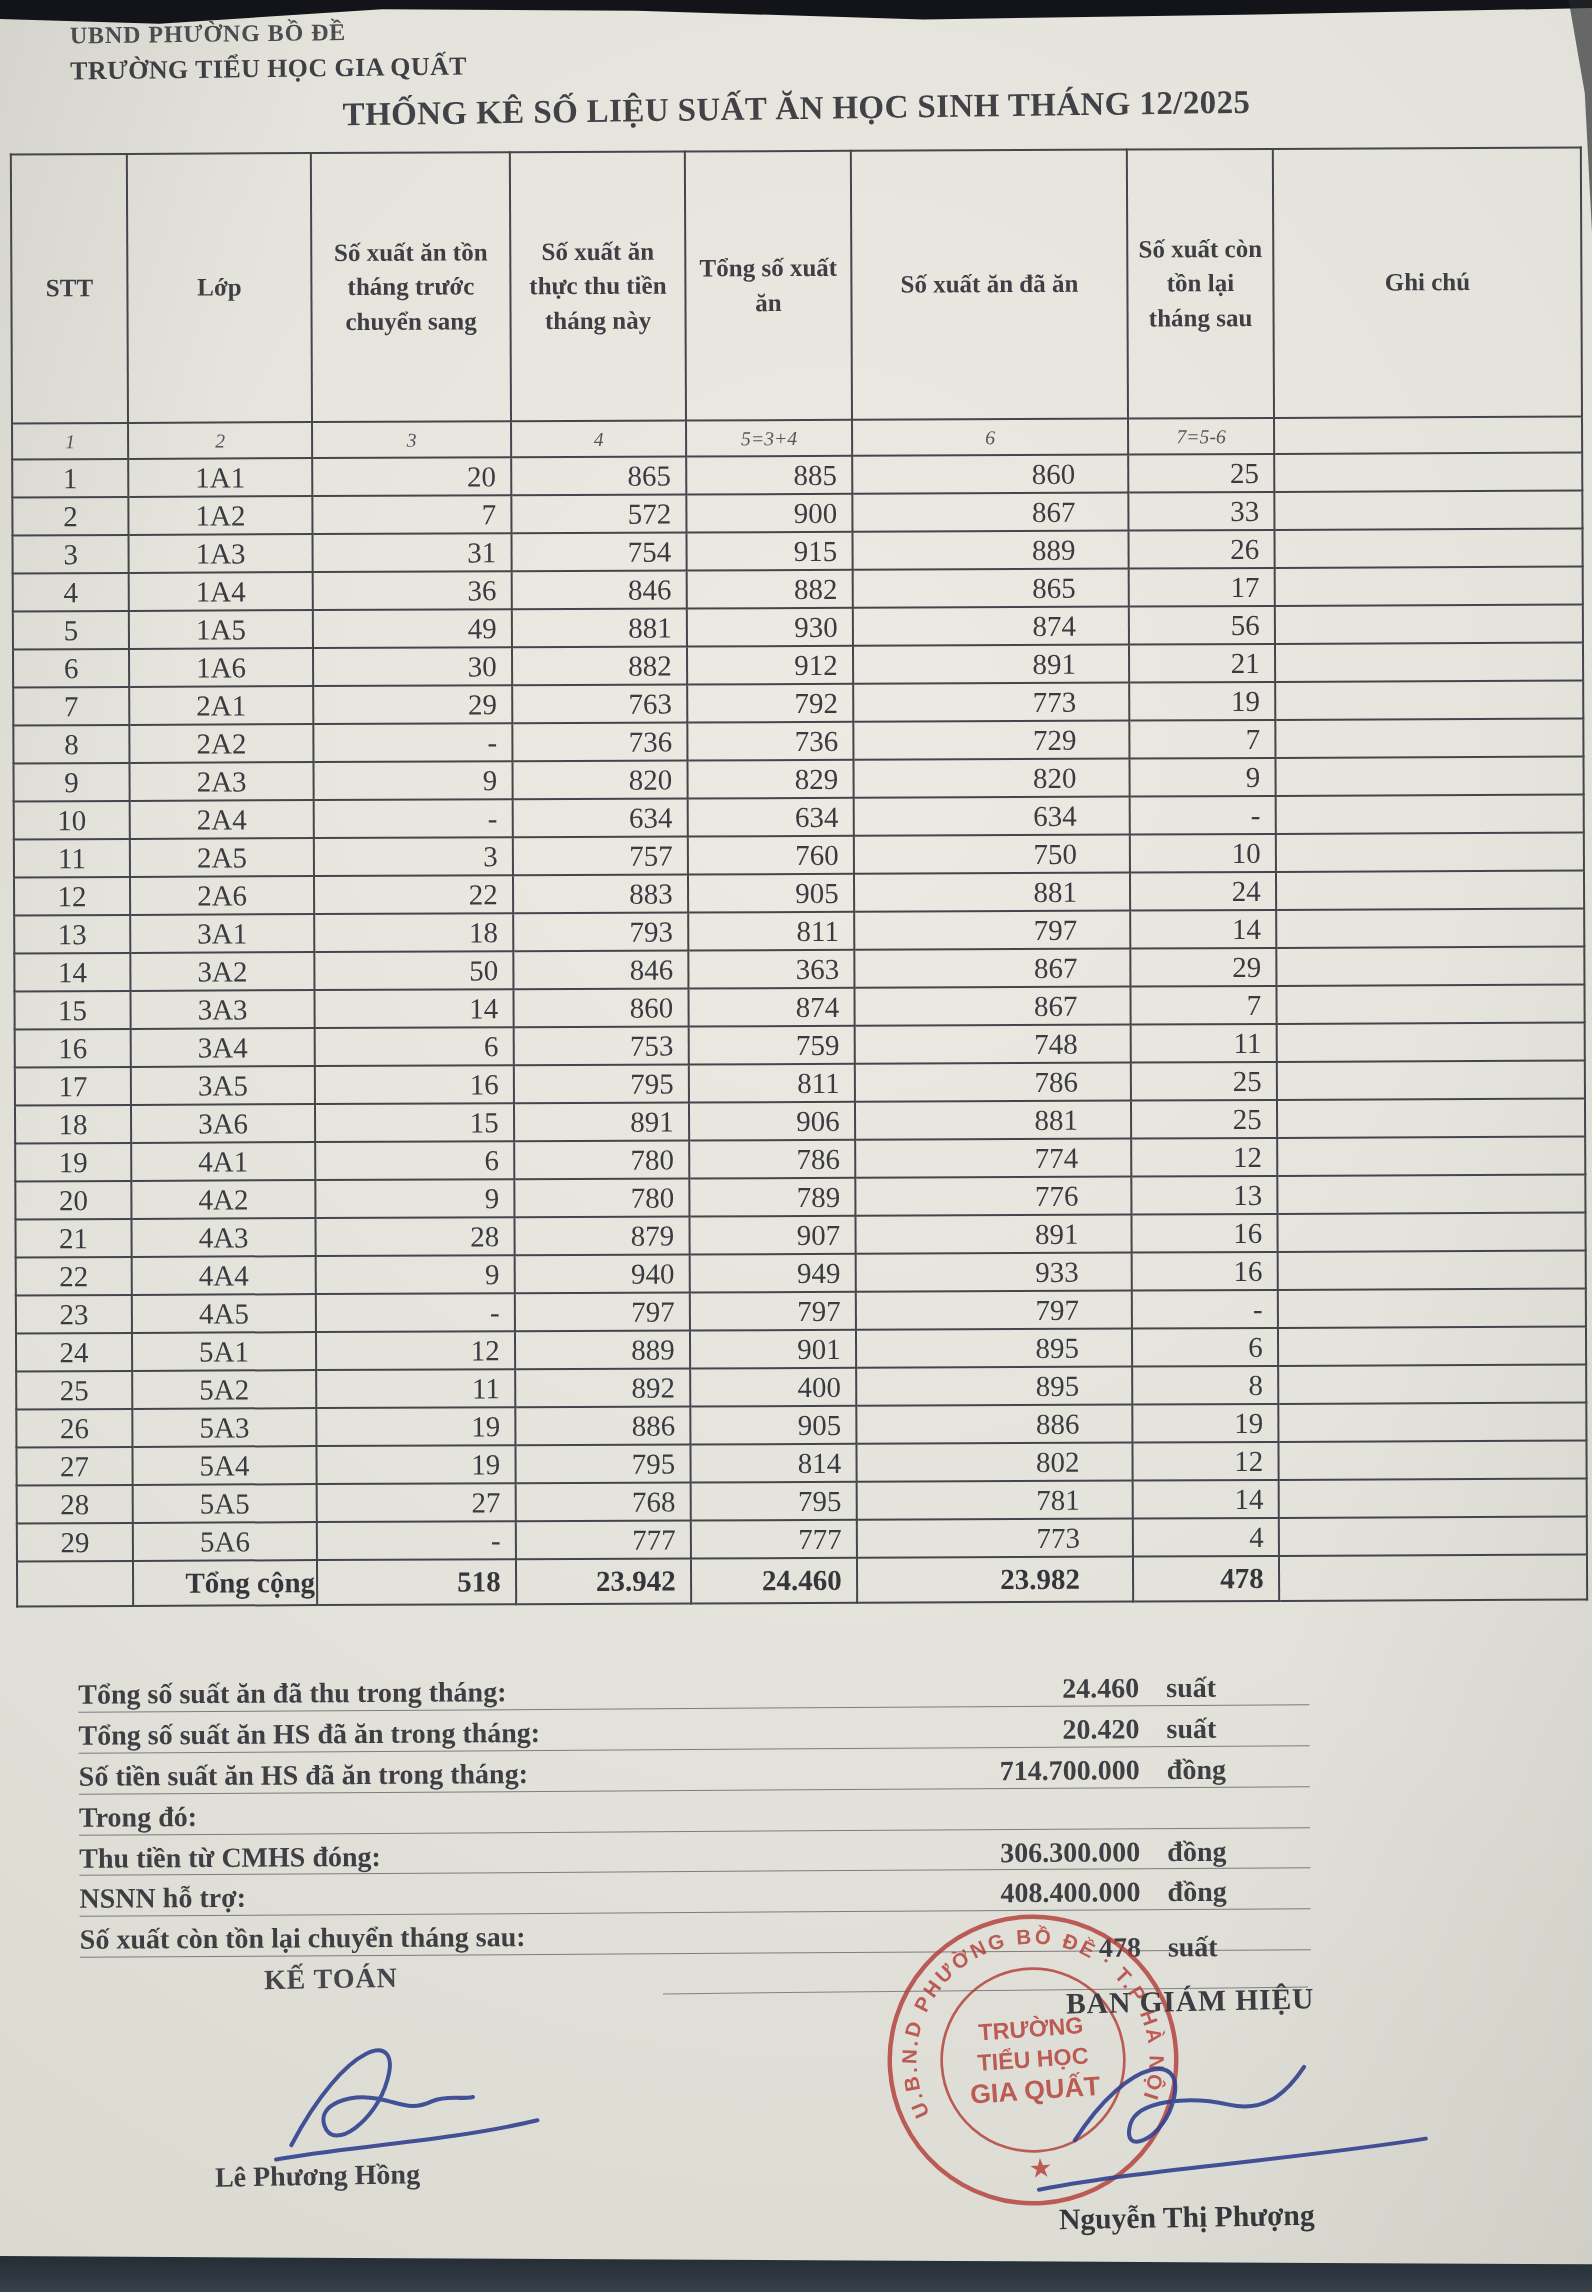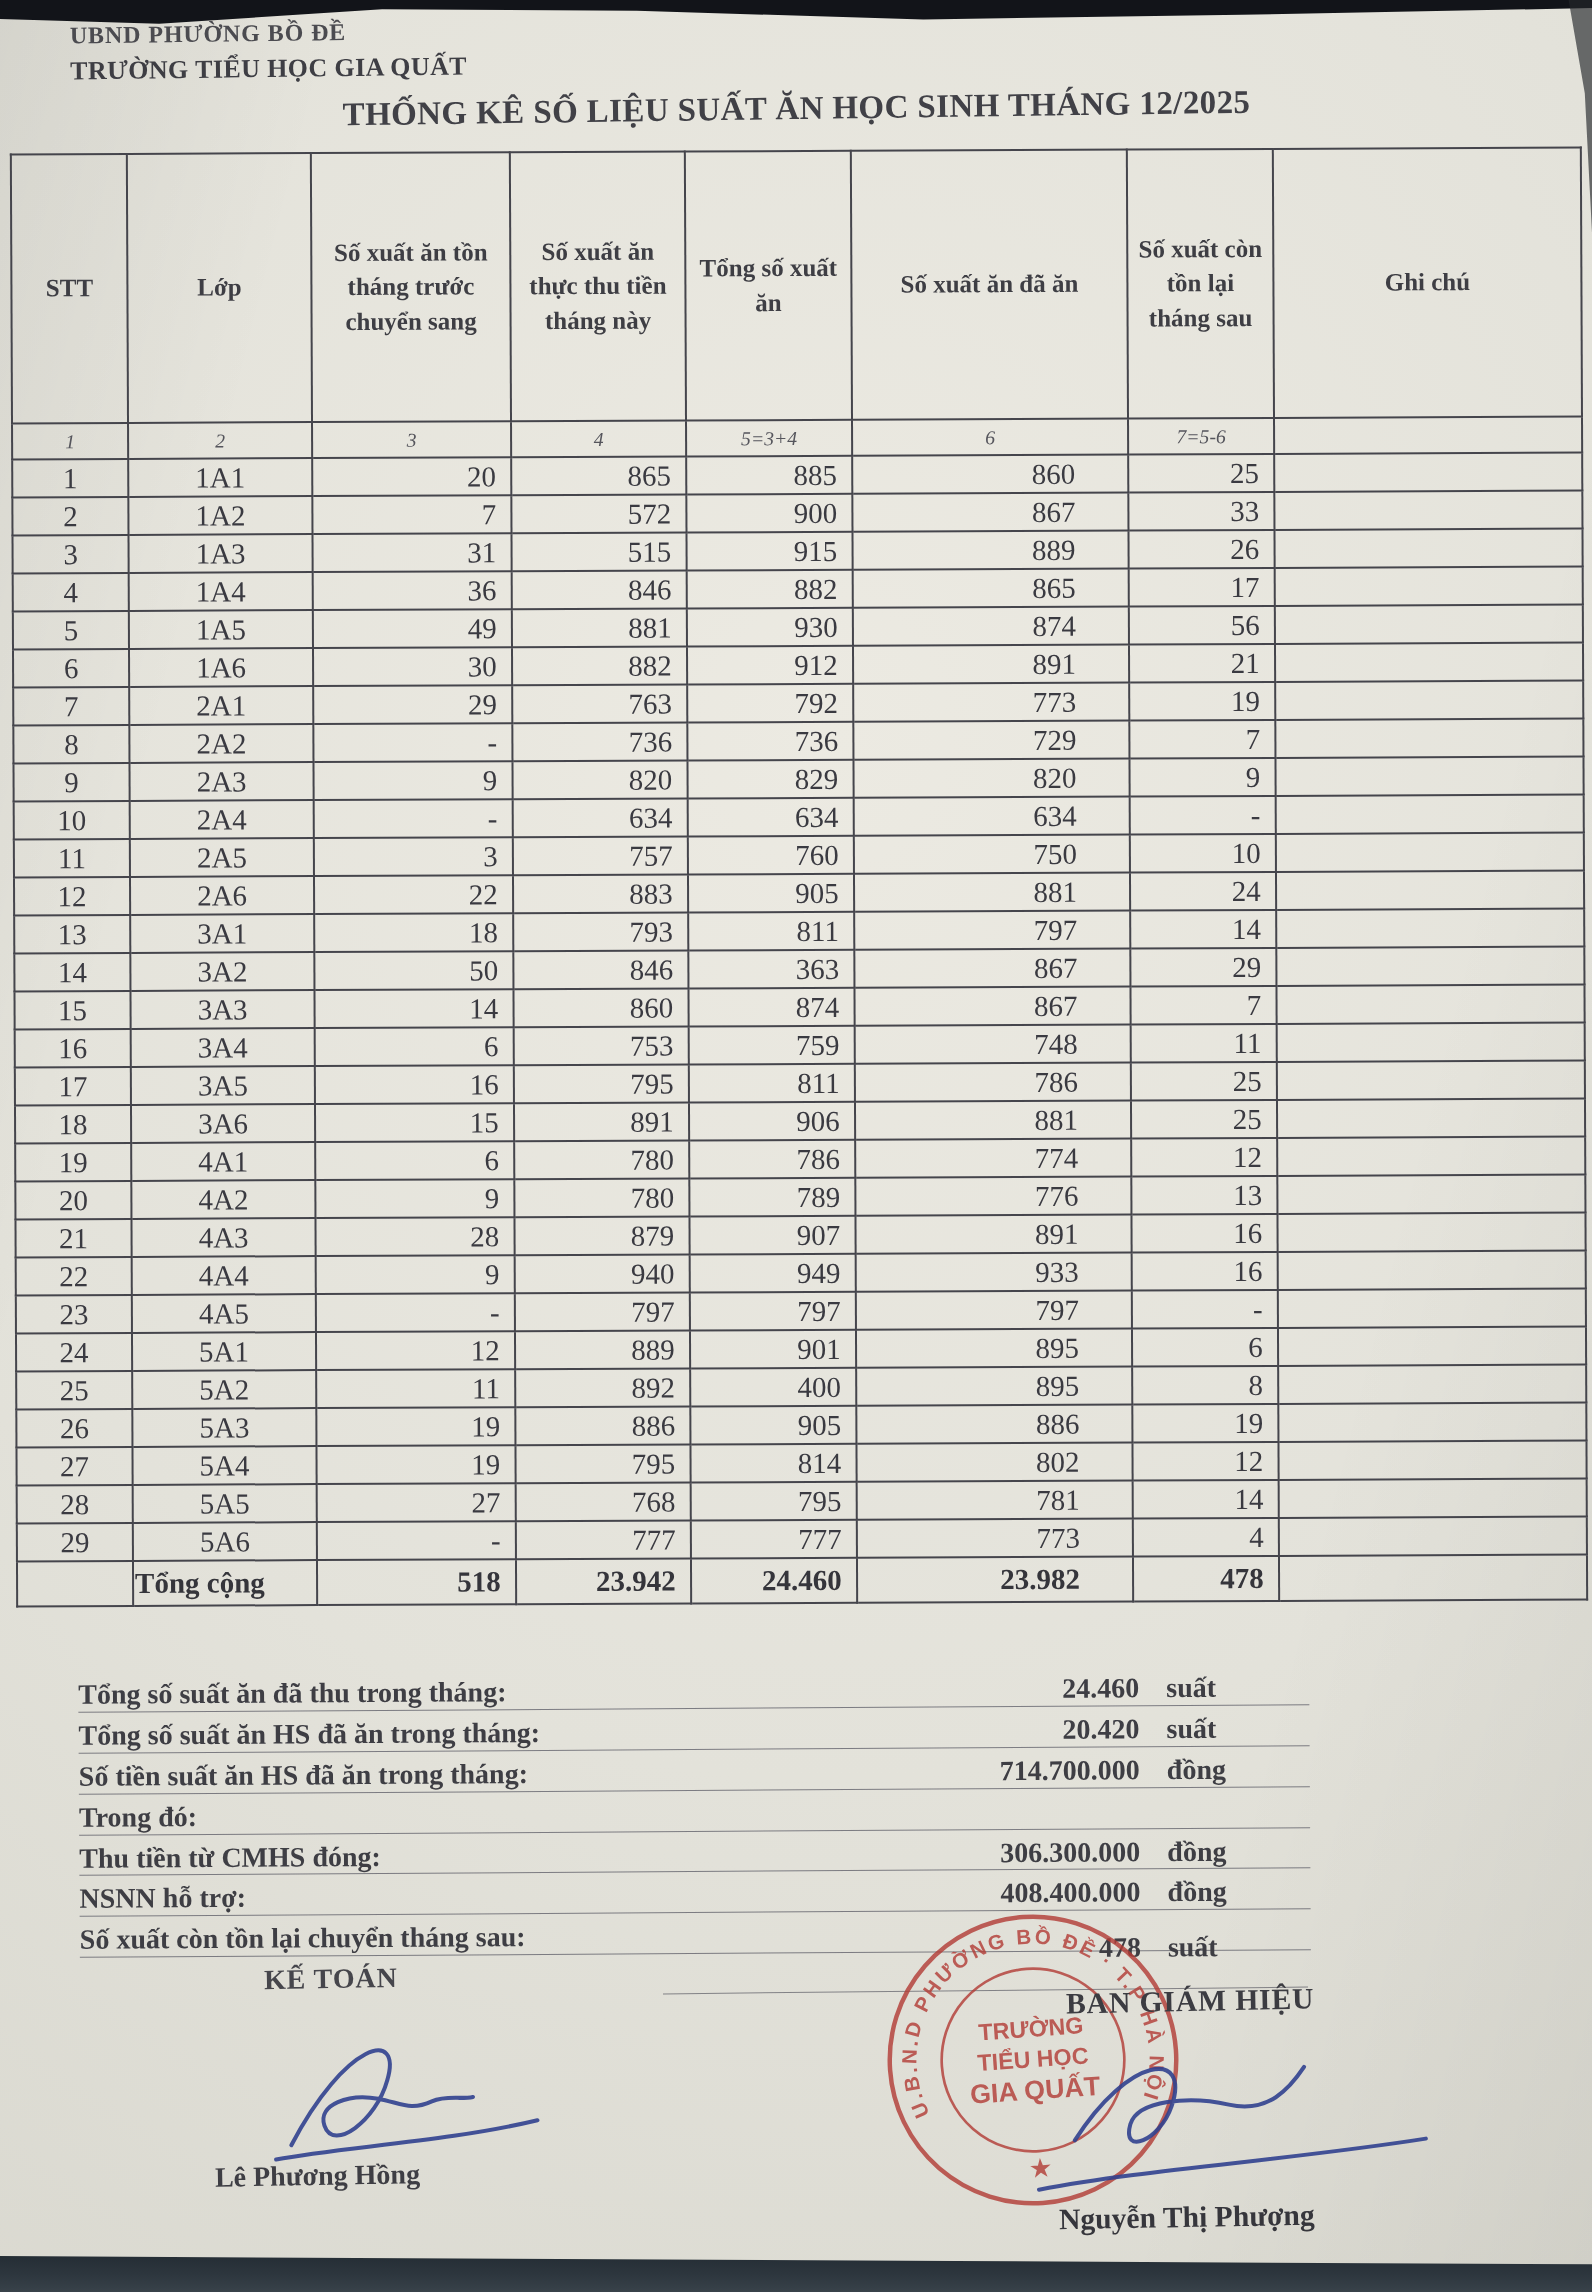--- a/index.html
+++ b/index.html
@@ -44,21 +44,21 @@
     line-height:1.38;padding:0 9px;color:#3e3e44;
   }
   thead tr.idx-row td{
     height:32px;font-size:19.7px;font-style:italic;text-align:center;color:#55555c;
   }
   tbody td{height:36px;line-height:36px;font-size:29px;color:#3a3a41;padding:0;}
   tbody td:nth-child(1),tbody td:nth-child(2){text-align:center;}
   tbody td:nth-child(3),tbody td:nth-child(4),tbody td:nth-child(5),tbody td:nth-child(7){text-align:right;padding-right:14.3px;}
   tbody td:nth-child(6){text-align:right;padding-right:52px;}
   tfoot td{height:41px;line-height:41px;font-size:29px;font-weight:700;color:#35353b;}
-  tfoot td:nth-child(2){text-align:left;}
+  tfoot td:nth-child(2){text-align:right;}
   tfoot td:nth-child(3),tfoot td:nth-child(4),tfoot td:nth-child(5),tfoot td:nth-child(7){text-align:right;padding-right:14.3px;}
   tfoot td:nth-child(6){text-align:right;padding-right:52px;}
   .summary{position:absolute;left:79px;top:1668px;width:1231px;transform:rotate(-.35deg);}
   .summary-row{
     display:flex;align-items:flex-end;height:39px;
     border-bottom:1.8px solid rgba(90,90,100,.75);
     font-size:28px;font-weight:600;color:#3e3e44;padding-bottom:0.9px;
   }
   .s-label{flex:1;white-space:nowrap;}
   .s-value{width:224px;text-align:right;}
@@ -146,21 +146,21 @@
           <td>572</td>
           <td>900</td>
           <td>867</td>
           <td>33</td>
           <td></td>
         </tr>
         <tr>
           <td>3</td>
           <td>1A3</td>
           <td>31</td>
-          <td>515</td>
+          <td>754</td>
           <td>915</td>
           <td>889</td>
           <td>26</td>
           <td></td>
         </tr>
         <tr>
           <td>4</td>
           <td>1A4</td>
           <td>36</td>
           <td>846</td>

